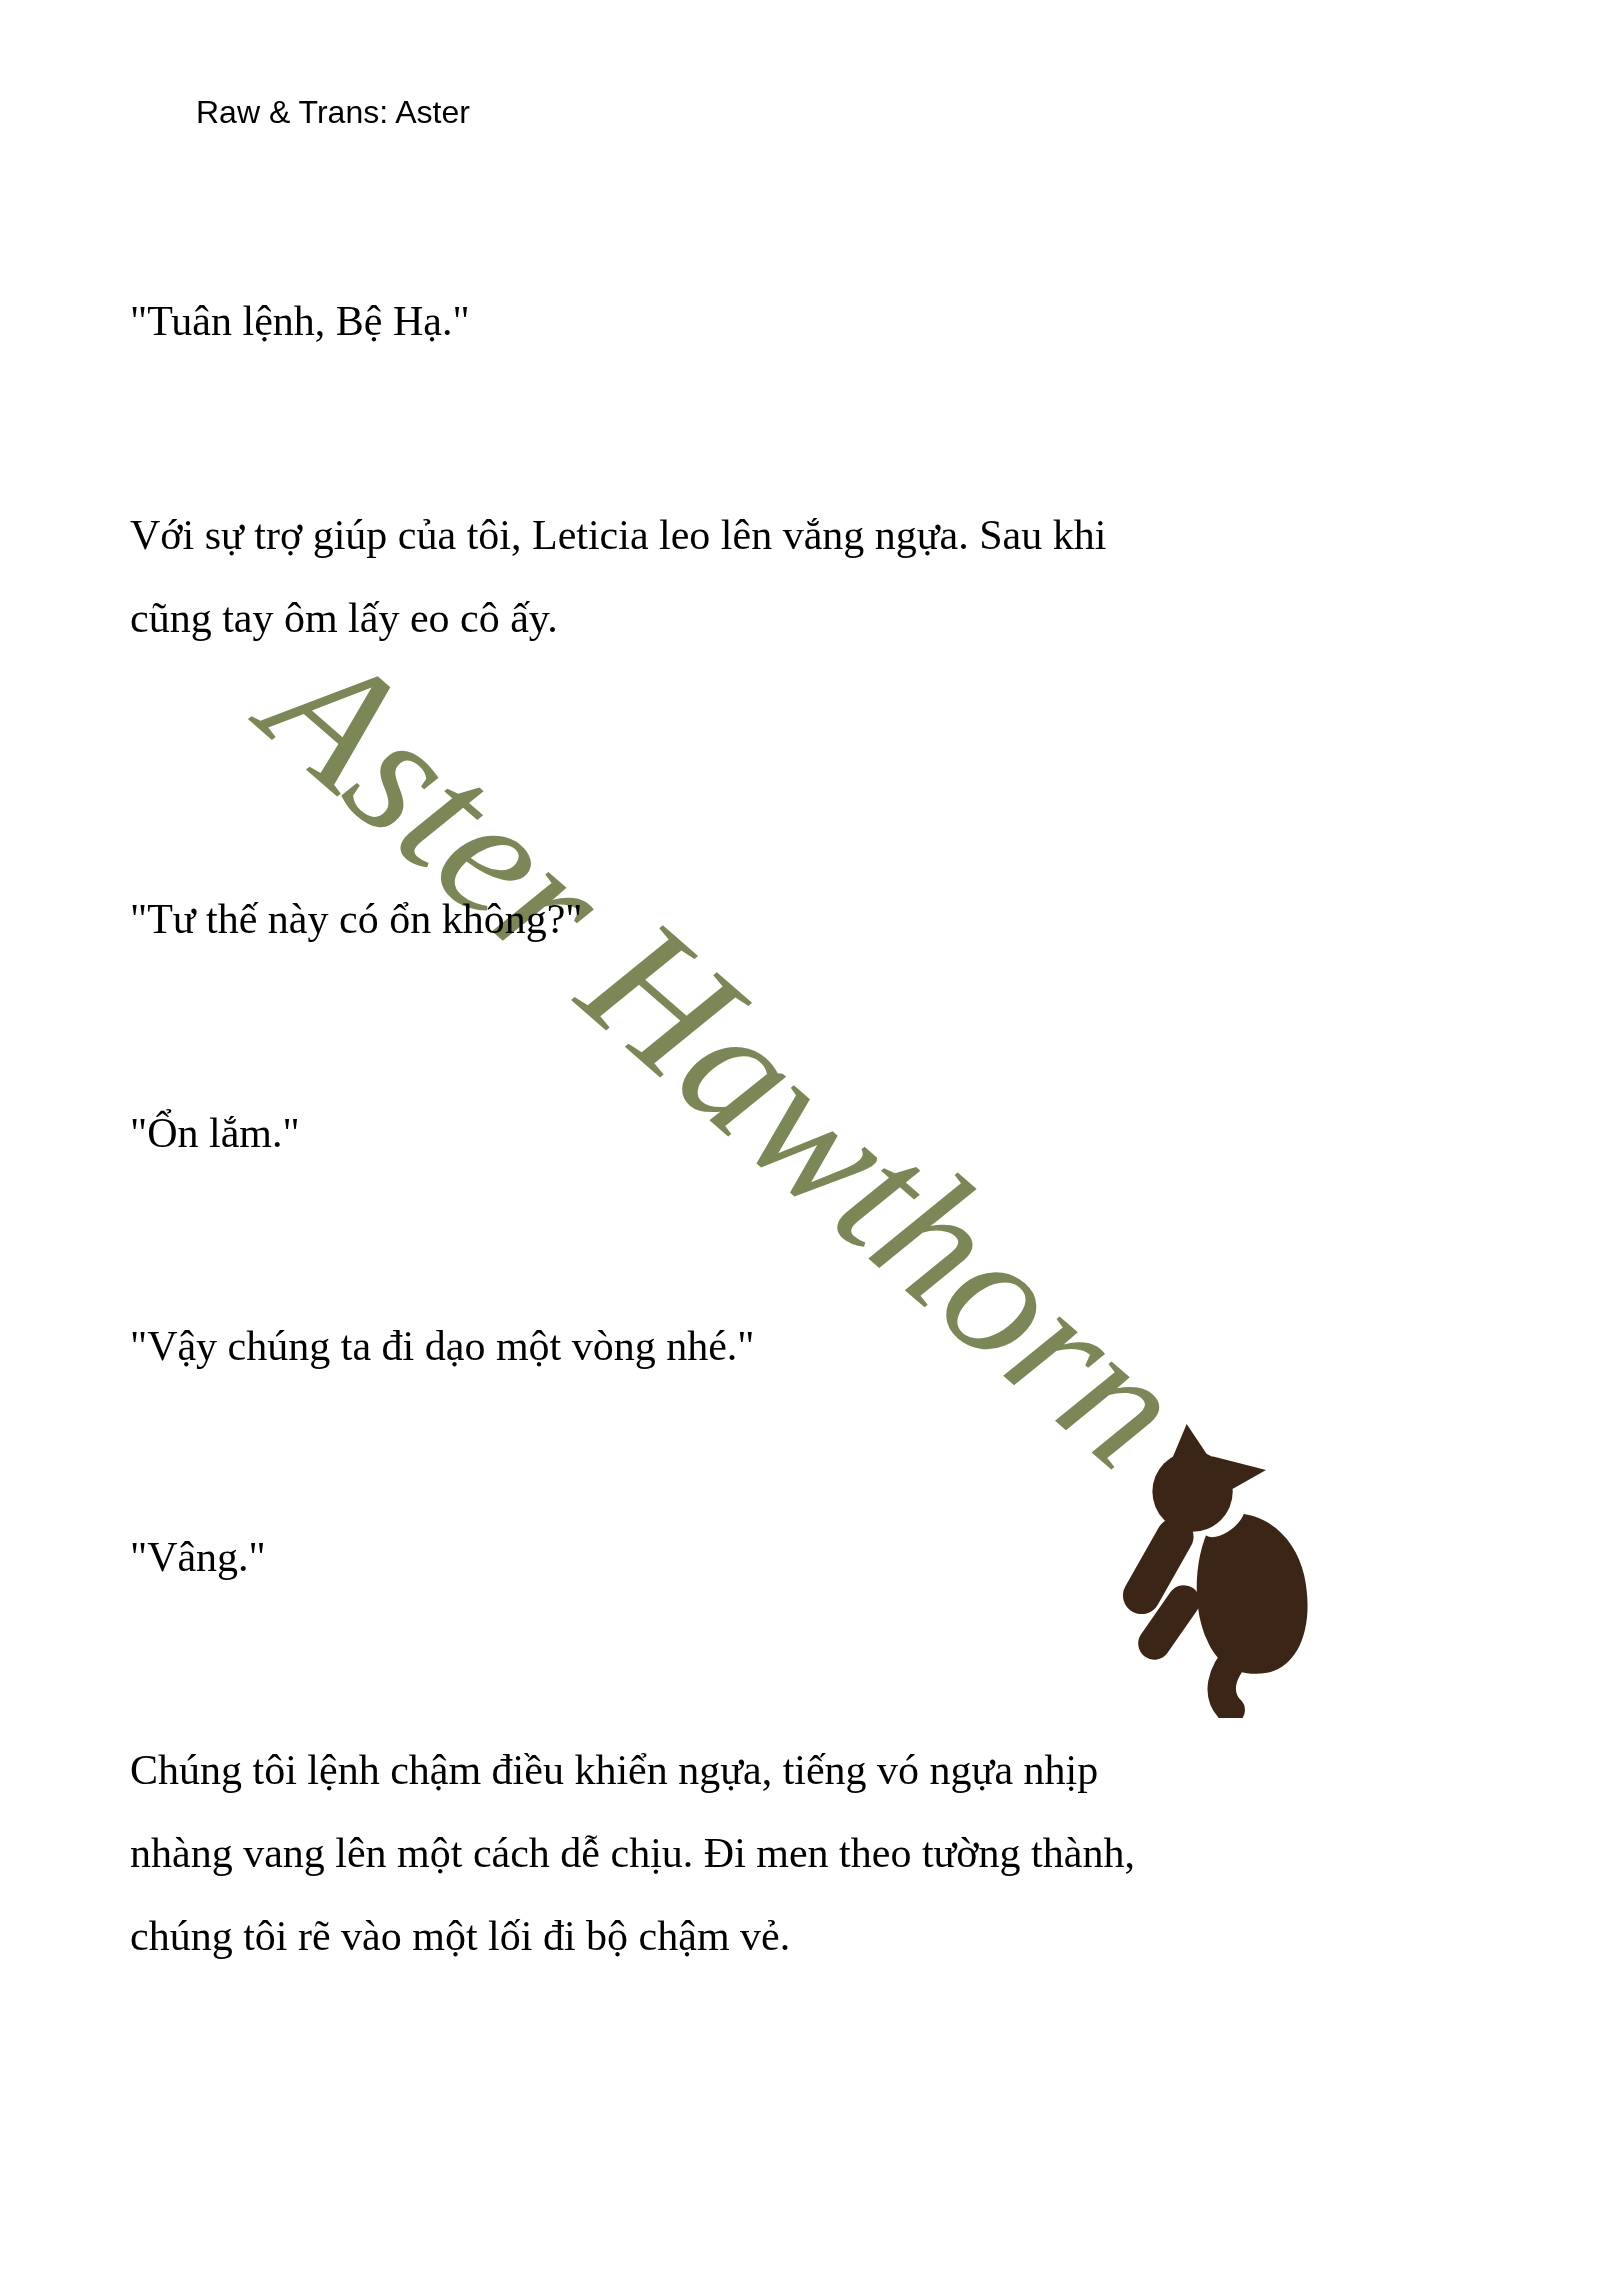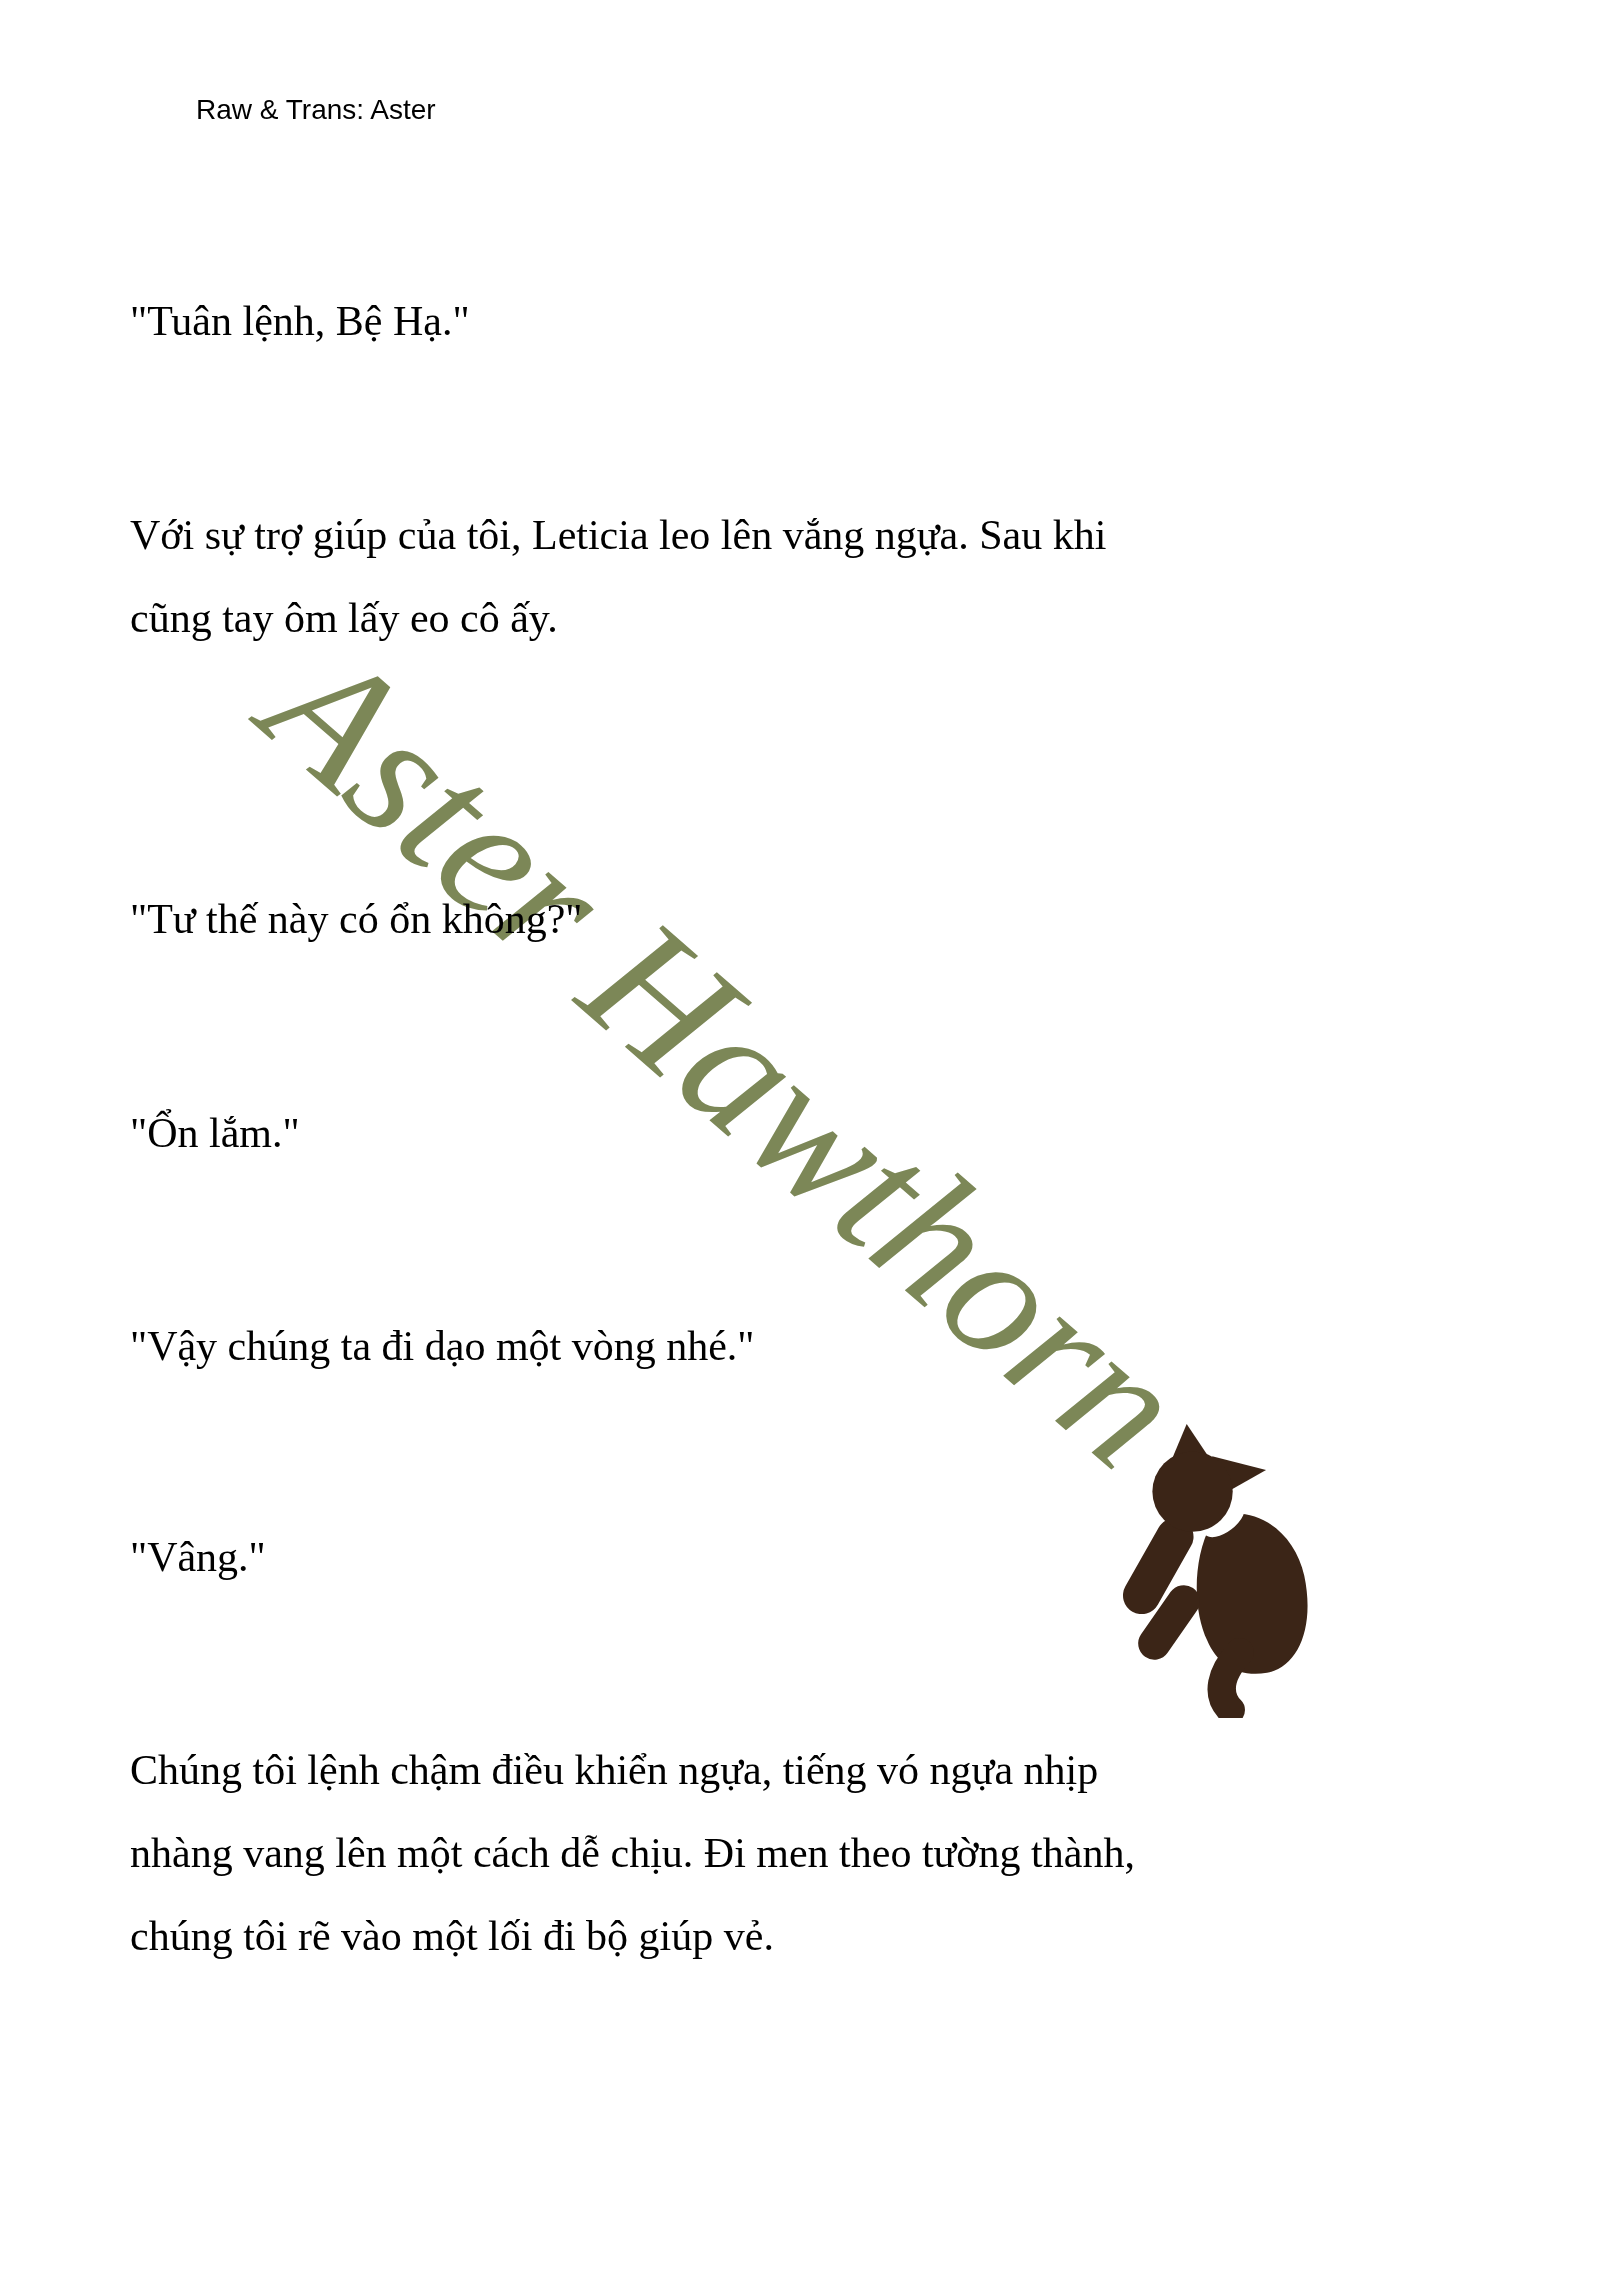--- a/index.html
+++ b/index.html
@@ -9,21 +9,21 @@
     height:2293px;
     background:#ffffff;
     overflow:hidden;
     font-family:"Liberation Serif","DejaVu Serif",serif;
   }
   .credit{
     position:absolute;
     left:196px;
     top:94px;
     font-family:"Liberation Sans","DejaVu Sans",sans-serif;
-    font-size:28px;
+    font-size:32px;
     color:#000;
     z-index:3;
     white-space:nowrap;
   }
   .watermark{
     position:absolute;
     left:353px;
     top:613px;
     font-family:"Liberation Serif","DejaVu Serif",serif;
     font-style:italic;
@@ -91,21 +91,21 @@
     <div>"Vậy chúng ta đi dạo một vòng nhé."</div>
   </div>
 
   <div class="textblock b6">
     <div>"Vâng."</div>
   </div>
 
   <div class="textblock b7">
     <div>Chúng tôi lệnh chậm điều khiển ngựa, tiếng vó ngựa nhịp</div>
     <div>nhàng vang lên một cách dễ chịu. Đi men theo tường thành,</div>
-    <div>chúng tôi rẽ vào một lối đi bộ giúp vẻ.</div>
+    <div>chúng tôi rẽ vào một lối đi bộ chậm vẻ.</div>
   </div>
 
   <svg class="cat" viewBox="0 0 200 305" aria-hidden="true">
 
     <path d="M 95,100
              C 135,86 176,114 186,160
              C 197,212 180,253 148,259
              C 118,264 97,250 87,226
              C 72,195 71,138 95,100 Z" fill="#3b2517"></path>
 

